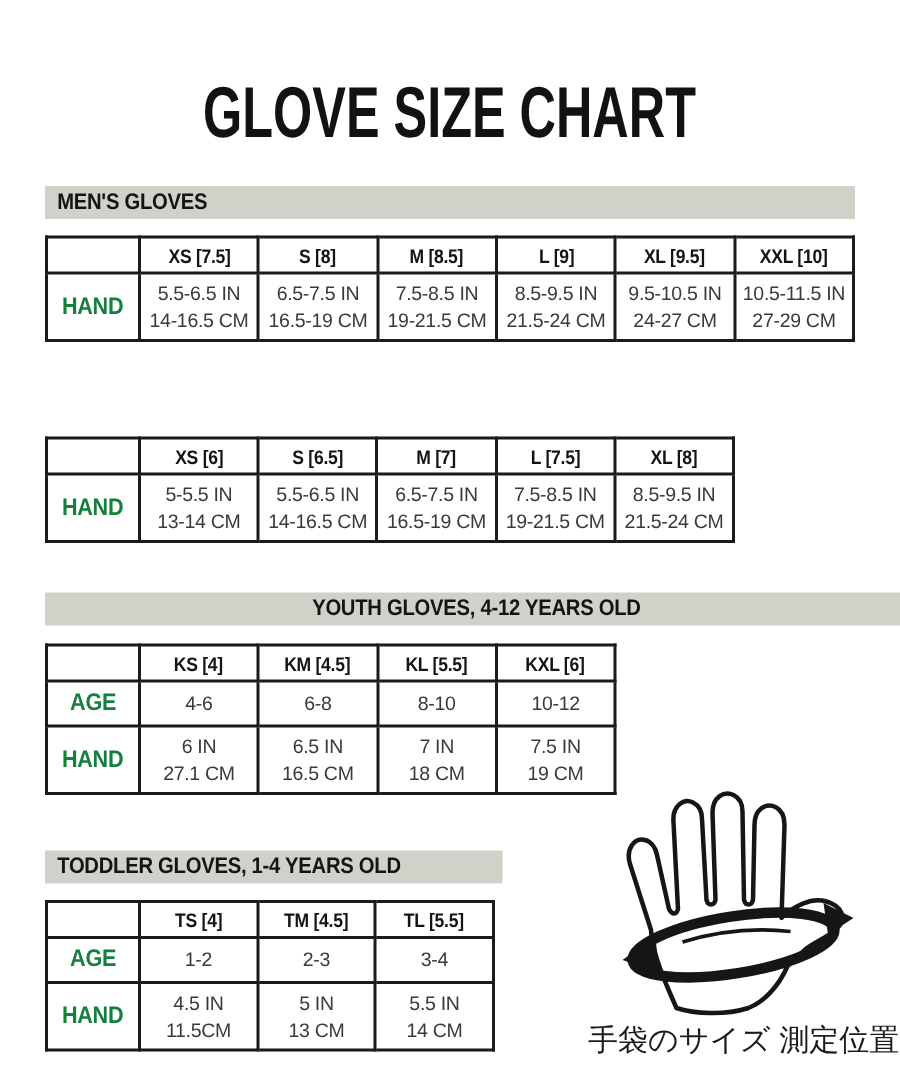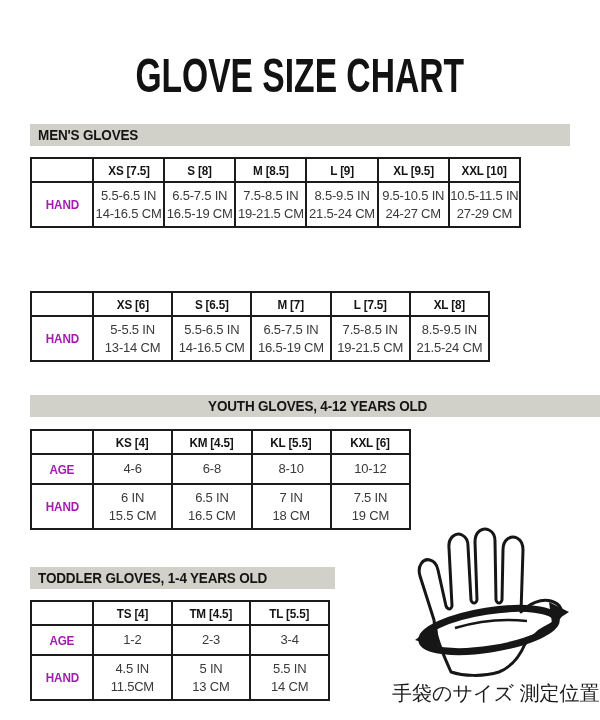--- a/index.html
+++ b/index.html
@@ -26,27 +26,27 @@
   }
   
   table.size-table {
     position:absolute; border-collapse:collapse; table-layout:fixed; background:#fff;
   }
   .size-table th, .size-table td {
     border:2px solid var(--border,#1b1b1b); text-align:center; vertical-align:middle;
     padding:0;
   }
   .size-table thead th { height:24px; font-size:13px; color:#141414; }
-  .size-table tbody th { font-size:13px; color:#a21caf; }
+  .size-table tbody th { font-size:16px; color:#15803d; }
   .size-table td { font-size:13px; color:var(--cell-text,#3a3a3a); letter-spacing:-0.2px; line-height:1.35; }
   .size-table .cnd { display:inline-block; transform:scaleX(0.9); transform-origin:center; white-space:nowrap; letter-spacing:-0.2px; }
   .row-age td, .row-age th { height:30px; }
   .row-hand td, .row-hand th { height:45px; }
   
-  #bar-0 { top:112px; width:540px; }   #tbl-0 { top:145px; left:30px; width:491px; }
+  #bar-0 { top:112px; width:540px; }   #tbl-0 { top:145px; left:30px; width:540px; }
   #bar-1 { top:250px; width:540px; }   #tbl-1 { top:279px; left:30px; width:460px; }
   #bar-2 { top:383px; width:592px;text-align:center; }   #tbl-2 { top:417px; left:30px; width:381px; }
   #bar-3 { top:555px; width:305px; }   #tbl-3 { top:588px; left:30px; width:300px;padding-left:27px; }
   
   .hand-illus { position:absolute; left:402px; top:512px; width:186px; height:154px; }
   .illus-caption {
     position:absolute; left:392px; top:668px; width:204px; text-align:center;
     font-size:20px; color:#1c1c1c; white-space:nowrap;
     font-family:"Liberation Sans","DejaVu Sans",sans-serif;
   }
@@ -194,21 +194,21 @@
             <div>8-10</div>
           </td>
           <td>
             <div>10-12</div>
           </td>
         </tr>
         <tr class="row-hand">
           <th><span class="cnd">HAND</span></th>
           <td>
             <div>6 IN</div>
-            <div>15.5 CM</div>
+            <div>27.1 CM</div>
           </td>
           <td>
             <div>6.5 IN</div>
             <div>16.5 CM</div>
           </td>
           <td>
             <div>7 IN</div>
             <div>18 CM</div>
           </td>
           <td>

